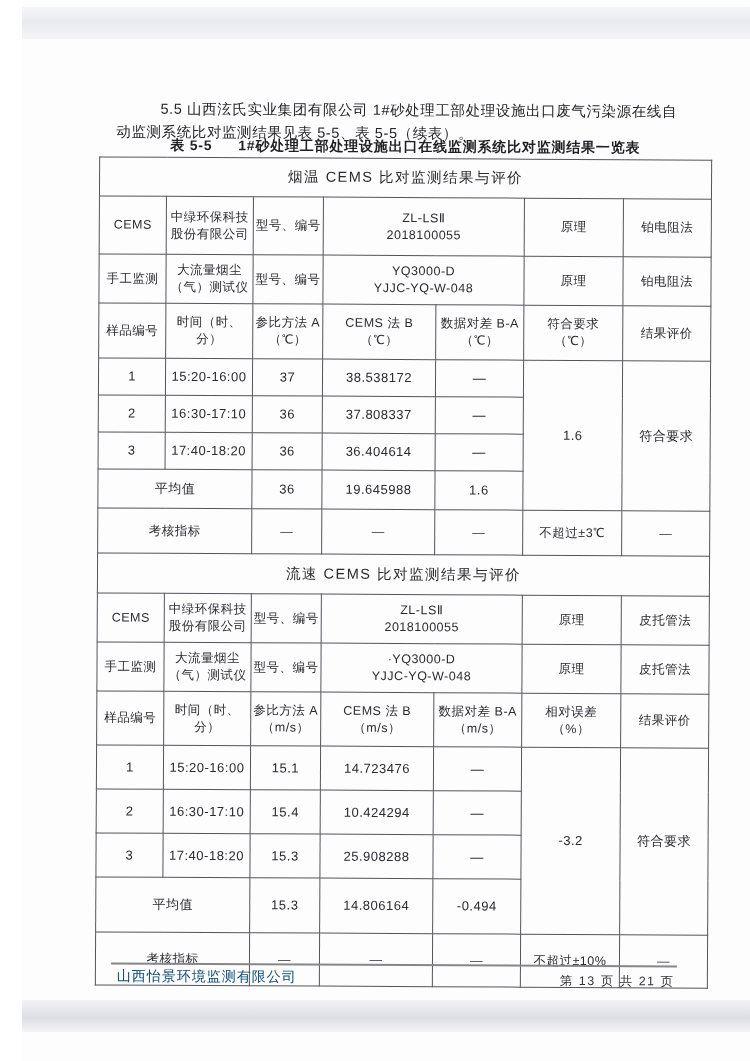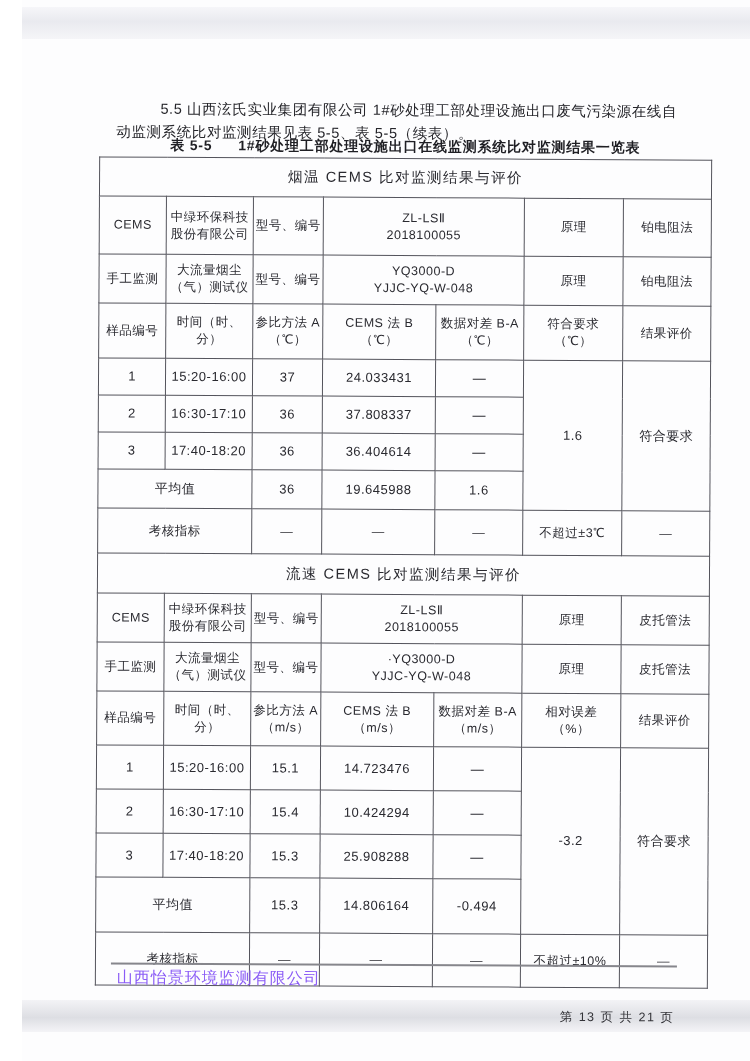--- a/index.html
+++ b/index.html
@@ -57,22 +57,22 @@
   .s2 tr.row-section-title td{height:37px;}
   .s2 tr.row-device-1 td{height:46px;}
   .s2 tr.row-device-2 td{height:46px;}
   .s2 tr.row-colhead td{height:51px;}
   .s2 tr.row-data td{height:41px;}
   .s2 tr.row-average td{height:52px;}
   .s2 tr.row-assess td{height:50px;}
   .footer-line{position:absolute;left:94px;top:964px;width:566px;
     border-top:2px solid #86868c;}
   .footer-company{position:absolute;left:100px;top:969px;
-    font-size:16px;letter-spacing:1px;color:#8b5cf6;}
-  .footer-page{position:absolute;left:543px;top:1008px;
+    font-size:14px;letter-spacing:1px;color:#0c4a6e;}
+  .footer-page{position:absolute;left:543px;top:972px;
     font-size:12.5px;letter-spacing:1.5px;color:#333338;text-align:center;}
 </style>
 </head>
 <body>
 
 <div class="sheet">
   <div class="band-top"></div>
   <div class="band-bottom"></div>
   <div class="shade-right"></div>
 
@@ -130,21 +130,21 @@
           <td>数据对差 B-A
 （℃）</td>
           <td>符合要求
 （℃）</td>
           <td>结果评价</td>
         </tr>
         <tr class="row-data">
           <td>1</td>
           <td>15:20-16:00</td>
           <td>37</td>
-          <td>24.033431</td>
+          <td>38.538172</td>
           <td>—</td>
           <td rowspan="4">1.6</td>
           <td rowspan="4">符合要求</td>
         </tr>
         <tr class="row-data">
           <td>2</td>
           <td>16:30-17:10</td>
           <td>36</td>
           <td>37.808337</td>
           <td>—</td>

